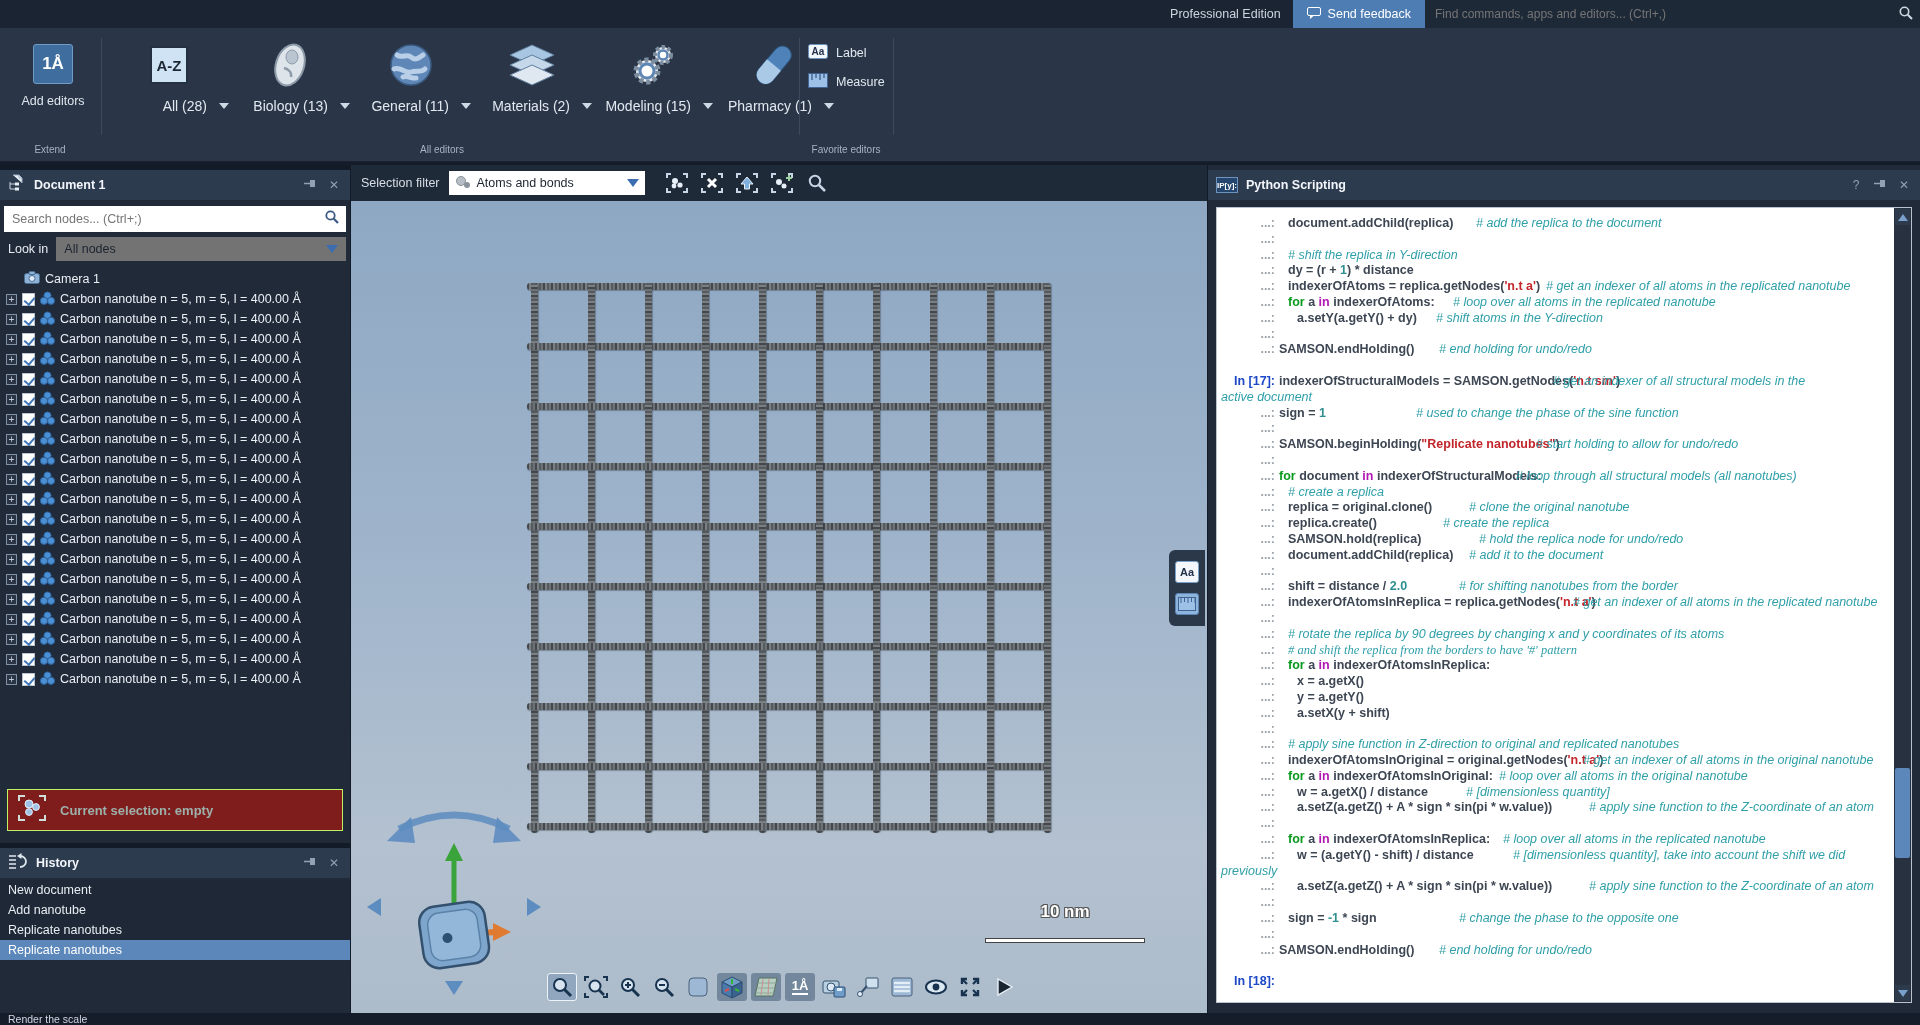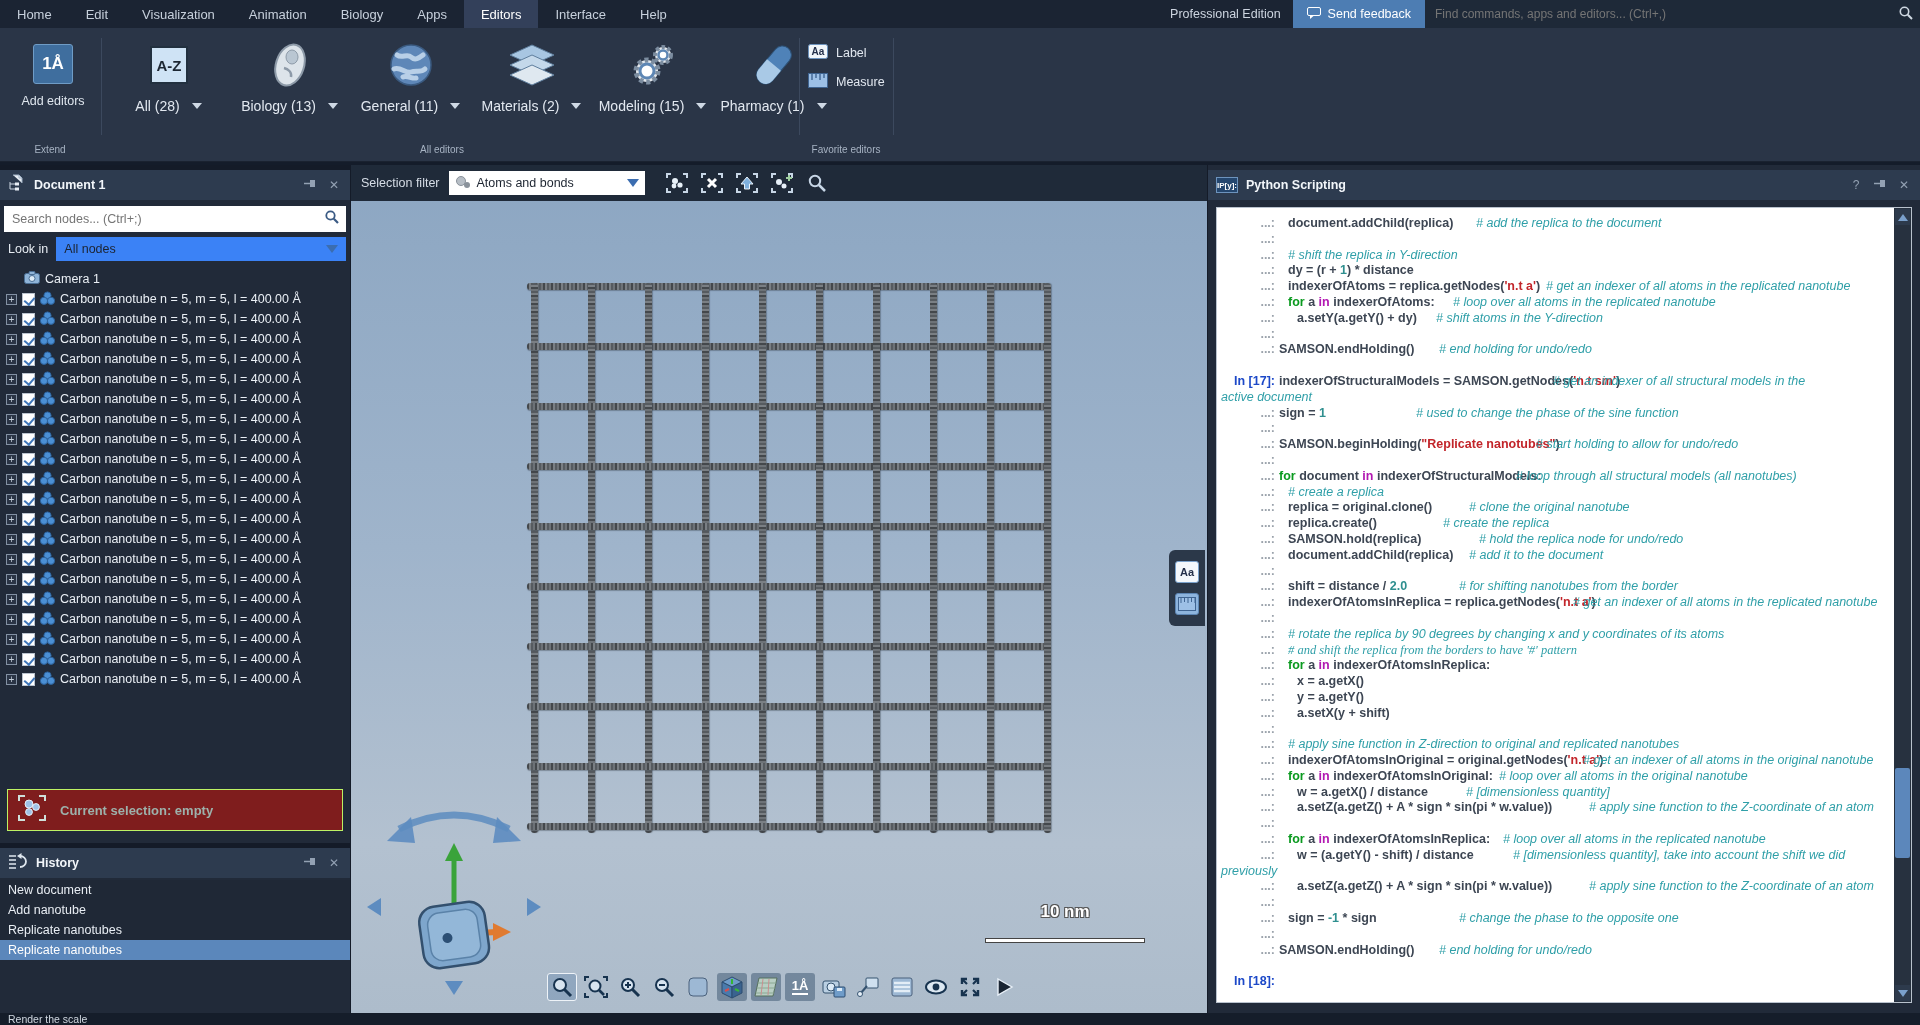--- a/index.html
+++ b/index.html
@@ -19,40 +19,40 @@
   .cmd-search .mag{position:absolute;right:6px;top:5px;}
 
   
   .ribbon{position:absolute;left:0;top:28px;width:1920px;height:134px;background:#2a3547;border-bottom:1px solid #1a2230;}
   .rb-sep{position:absolute;top:10px;bottom:26px;width:1px;background:#3c495e;}
   .rb-group-label{position:absolute;bottom:6px;font-size:10px;color:#a7b3c3;transform:translateX(-50%);}
   .rb-addeditors{position:absolute;left:12px;top:12px;width:82px;text-align:center;}
   .rb-addeditors .ic{width:40px;height:40px;margin:4px auto 10px;background:#3f6e9e;border:1px solid #6f9cc6;border-radius:3px;color:#fff;font-size:17px;font-weight:bold;display:flex;align-items:center;justify-content:center;}
   .rb-addeditors .lbl{font-size:12.5px;color:#dfe6ee;}
   .rb-cats{position:absolute;left:108px;top:8px;display:flex;}
-  .rb-cat{width:121px;text-align:center;padding-top:2px;}
+  .rb-cat{width:121px;text-align:right;padding-top:2px;}
   .rb-cat .ic{height:54px;display:flex;align-items:center;justify-content:center;}
   .rb-cat .lbl{font-size:14px;color:#e2e8f0;margin-top:6px;display:inline-flex;align-items:center;gap:12px;}
   .arrow-dn{width:0;height:0;border-left:5px solid transparent;border-right:5px solid transparent;border-top:6px solid #cfd9e5;display:inline-block;}
   .rb-favs{position:absolute;left:808px;top:16px;}
   .rb-fav{display:flex;align-items:center;gap:8px;font-size:12.5px;color:#e2e8f0;margin-bottom:11px;}
 
   
   .main{position:absolute;left:0;top:165px;width:1920px;height:848px;background:#141b28;}
   .leftcol{position:absolute;left:0;top:0;width:350px;height:848px;}
   .panel-hdr{height:30px;background:#2d3b4f;display:flex;align-items:center;padding:0 8px;gap:8px;}
   .panel-hdr .ttl{font-size:12.5px;font-weight:bold;color:#f2f6fa;}
   .panel-hdr .spacer{flex:1;}
   .hdr-ic{color:#93a1b3;font-size:12px;width:16px;text-align:center;}
   .doc-panel{position:absolute;left:0;top:5px;width:350px;height:673px;background:#212a39;}
   .doc-search{margin:6px 4px 0;height:26px;background:#fff;display:flex;align-items:center;padding:0 6px;}
   .doc-search input{flex:1;border:0;outline:none;font-size:12.5px;color:#444;background:transparent;font-family:"Liberation Sans",sans-serif;}
   .lookin{margin:5px 4px 0;height:24px;display:flex;align-items:center;}
   .lookin .lbl{font-size:12.5px;color:#e8edf3;padding:0 8px 0 4px;}
-  .lookin .val{flex:1;height:24px;background:#3b82f6;color:#1c2330;font-size:12.5px;display:flex;align-items:center;padding:0 8px;}
+  .lookin .val{flex:1;height:24px;background:#737373;color:#1c2330;font-size:12.5px;display:flex;align-items:center;padding:0 8px;}
   .lookin .arr{margin-left:auto;}
   .tree{margin-top:8px;font-size:12.5px;}
   .trow{height:20px;display:flex;align-items:center;gap:5px;padding-left:6px;color:#eaeff5;}
   .plusbox{width:11px;height:11px;border:1px solid #8391a4;color:#c6d0dc;font-size:10px;line-height:9px;text-align:center;background:#2a3445;flex:none;}
   .cbx{width:13px;height:13px;background:#fff;border:1px solid #b9c2cd;position:relative;flex:none;}
   .cbx:after{content:"";position:absolute;left:2.5px;top:1px;width:5px;height:8px;border:solid #3f76b8;border-width:0 2.5px 2.5px 0;transform:rotate(40deg);}
   .sel-bar{position:absolute;left:7px;right:7px;bottom:12px;height:42px;background:#7f1d1d;border:1px solid #bef264;display:flex;align-items:center;gap:14px;padding:14px 10px;}
   .sel-bar .txt{color:#9db1ab;font-size:13px;font-weight:bold;}
   .hist-panel{position:absolute;left:0;top:683px;width:350px;height:165px;background:#212a39;}
   .hist-list{background:#1f2836;margin-top:2px;}
@@ -106,31 +106,20 @@
 
   
   .statusbar{position:absolute;left:0;top:1013px;width:1920px;height:12px;background:#151d2a;display:flex;align-items:center;padding:0 8px;font-size:10.5px;color:#cfd6df;}
 </style>
 </head>
 <body>
 
 <div class="app">
 
   <div class="menubar">
-    <div class="menu-items">
-        <div class="menu-item">Home</div>
-        <div class="menu-item">Edit</div>
-        <div class="menu-item">Visualization</div>
-        <div class="menu-item">Animation</div>
-        <div class="menu-item">Biology</div>
-        <div class="menu-item">Apps</div>
-        <div class="menu-item active">Editors</div>
-        <div class="menu-item">Interface</div>
-        <div class="menu-item">Help</div>
-      </div>
     <div class="menubar-right">
       <div class="edition">Professional Edition</div>
       <div class="feedback-btn">
         <span>
           <svg width="14" height="12" viewBox="0 0 14 12">
               <rect x="0.5" y="0.5" width="13" height="8" rx="1.5" fill="none" stroke="#fff"></rect>
               <path d="M3 9 L3 12 L6.5 9" fill="#fff"></path>
             </svg>
         </span>
         <span>Send feedback</span>

